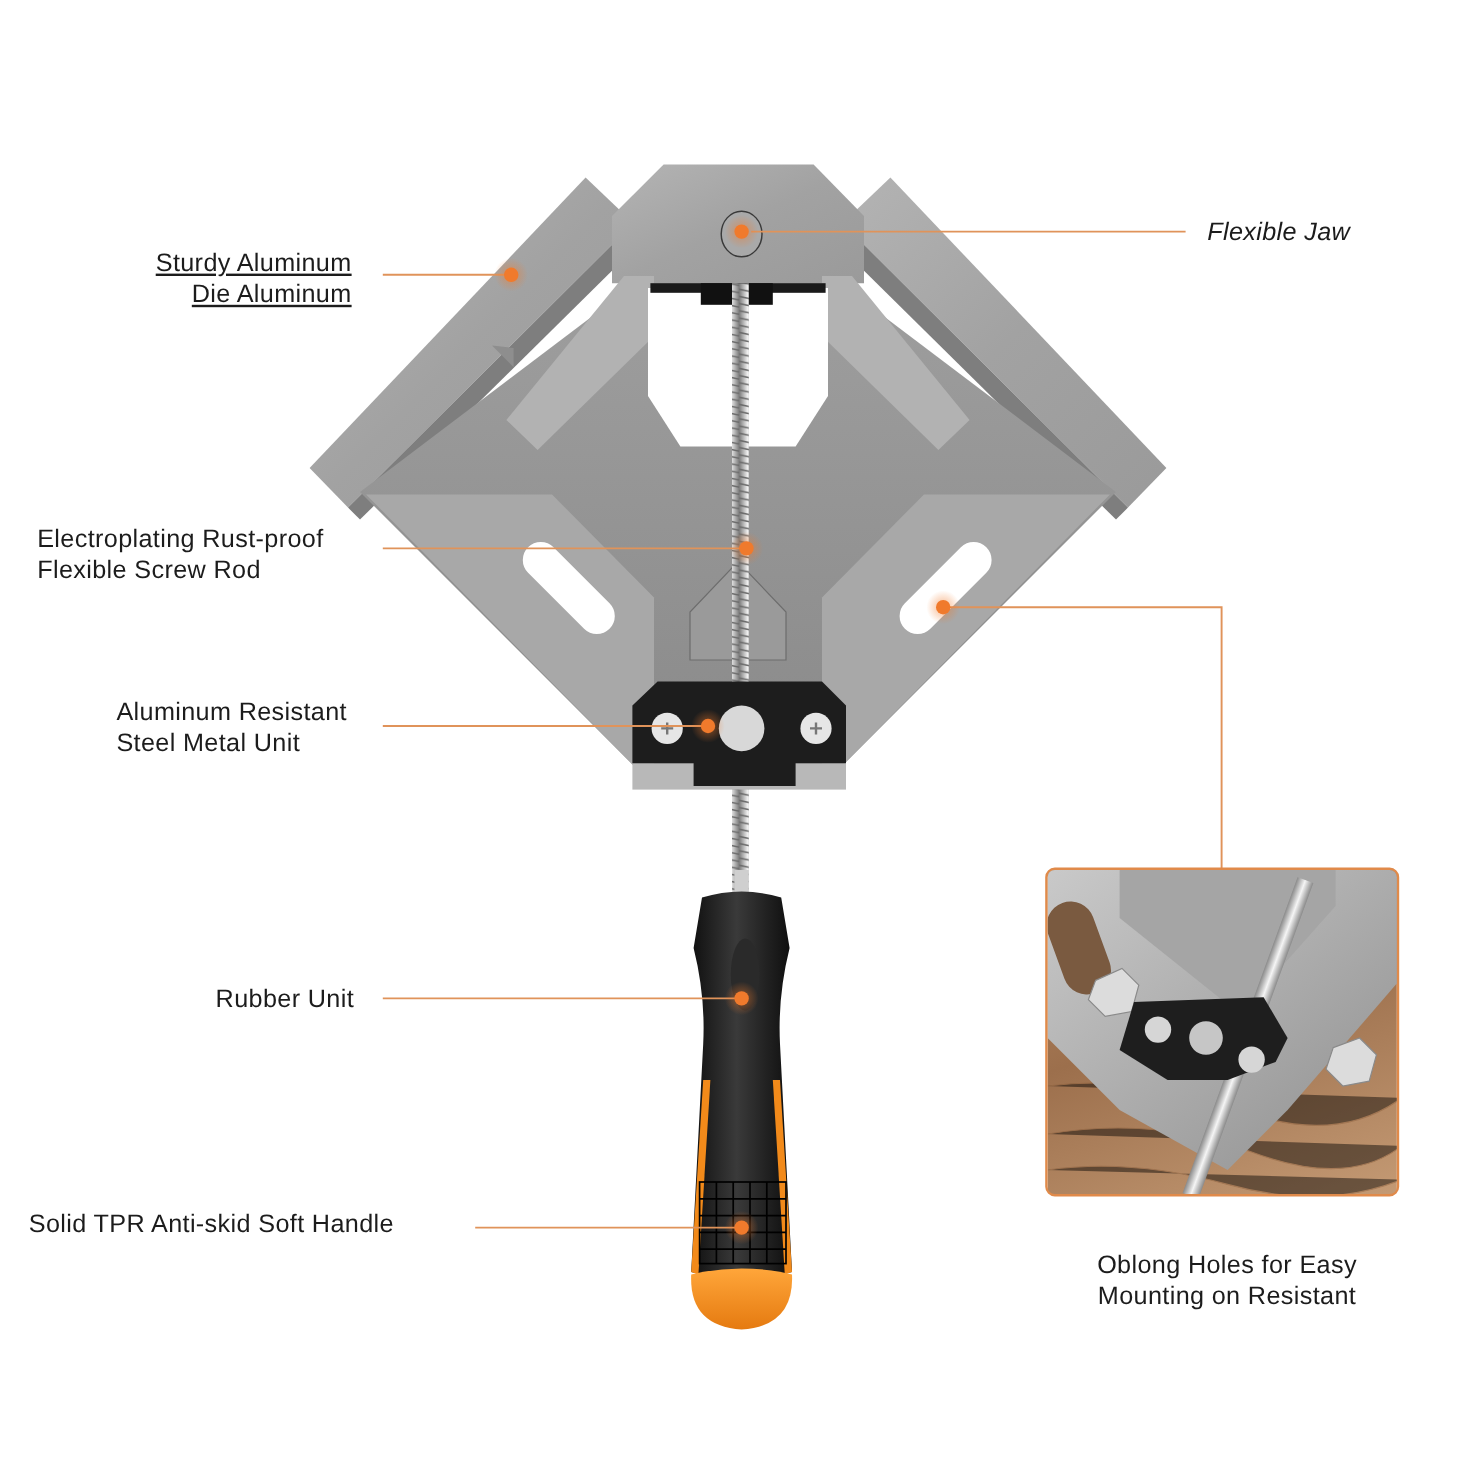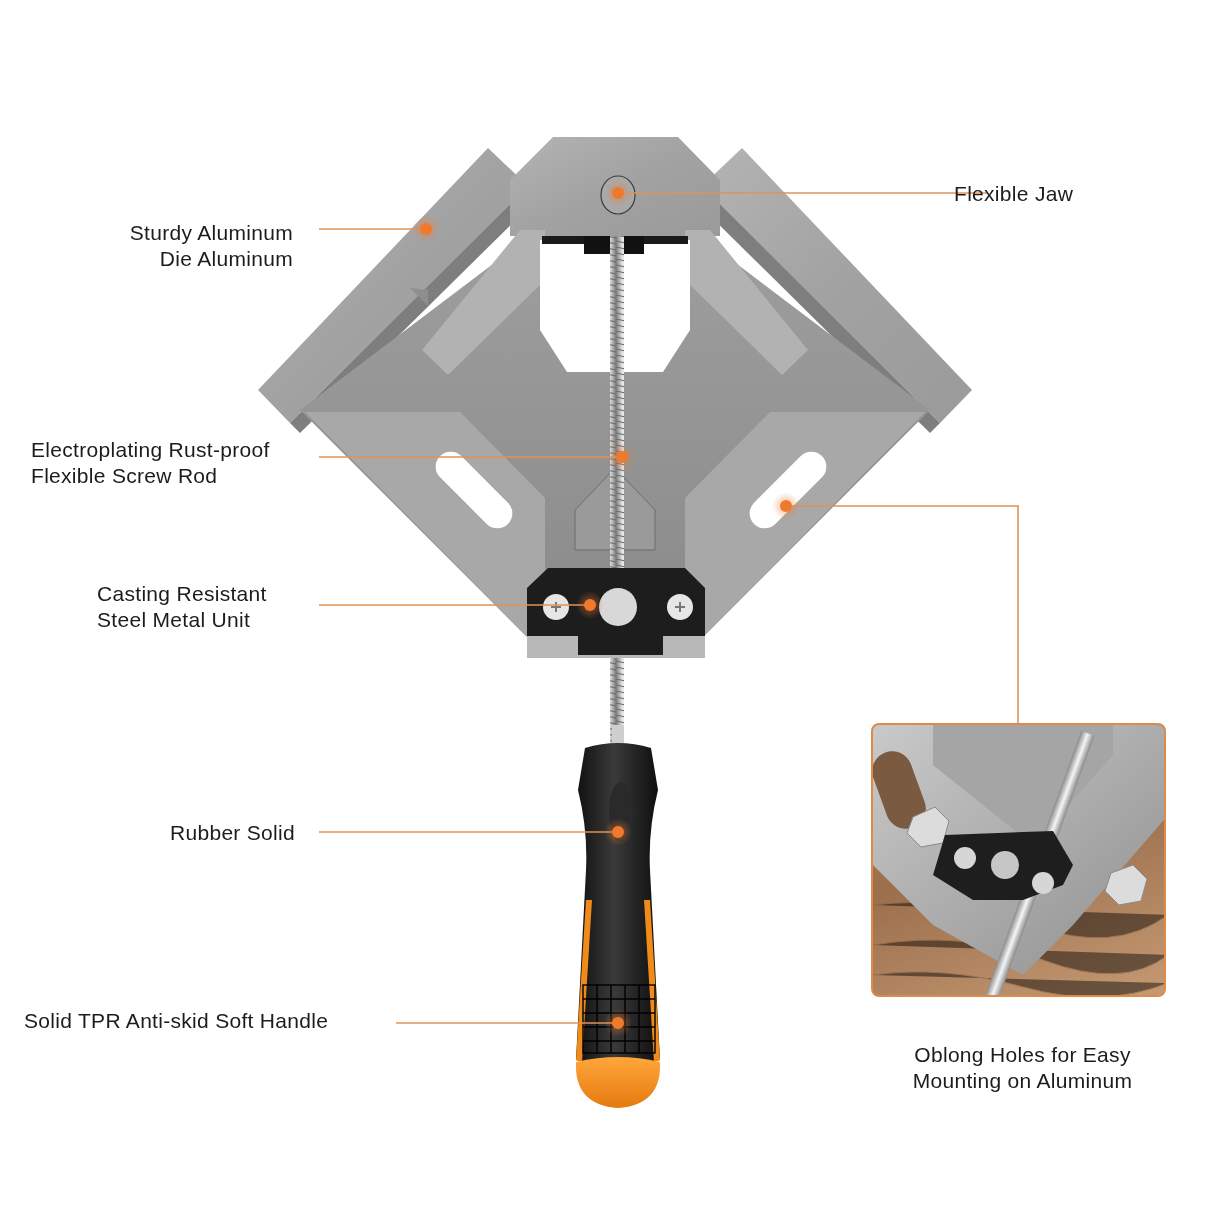--- a/index.html
+++ b/index.html
@@ -162,45 +162,45 @@
       <polygon points="40,92 62,82 76,96 70,118 48,122 34,108" fill="#dcdcdc" stroke="#8a8a8a"></polygon>
       <polygon points="238,148 260,140 274,154 268,176 246,180 232,166" fill="#dcdcdc" stroke="#8a8a8a"></polygon>
       <rect x="160" y="0" width="14" height="280" fill="url(#insRod)" transform="rotate(20 167 140)"></rect>
       <polygon points="72,110 180,106 200,140 190,160 150,175 100,175 60,150" fill="#1e1e1e"></polygon>
       <circle cx="92" cy="133" r="11" fill="#d6d6d6"></circle>
       <circle cx="132" cy="140" r="14" fill="#c6c6c6"></circle>
       <circle cx="170" cy="158" r="11" fill="#d6d6d6"></circle>
     </svg>
   </div>
 
-  <div class="label right" style="right:921px; top:220px;">
+  <div class="label right" style="right:921px; top:207px;text-decoration:underline;">
     <span>Sturdy Aluminum</span>
     <span>Die Aluminum</span>
   </div>
 
-  <div class="label left" style="left:954px; top:181px;">
+  <div class="label left" style="left:1006px; top:181px;font-style:italic;">
     <span>Flexible Jaw</span>
   </div>
 
   <div class="label left" style="left:31px; top:437px;">
     <span>Electroplating Rust-proof</span>
     <span>Flexible Screw Rod</span>
   </div>
 
   <div class="label left" style="left:97px; top:581px;">
-    <span>Casting Resistant</span>
+    <span>Aluminum Resistant</span>
     <span>Steel Metal Unit</span>
   </div>
 
   <div class="label right" style="right:919px; top:820px;">
-    <span>Rubber Solid</span>
+    <span>Rubber Unit</span>
   </div>
 
   <div class="label left" style="left:24px; top:1008px;">
     <span>Solid TPR Anti-skid Soft Handle</span>
   </div>
 
   <div class="label center" style="left:871px; width:303px; top:1010px;margin-top:32px;">
     <span>Oblong Holes for Easy</span>
-    <span>Mounting on Aluminum</span>
+    <span>Mounting on Resistant</span>
   </div>
 
 </div>
 
 </body></html>

